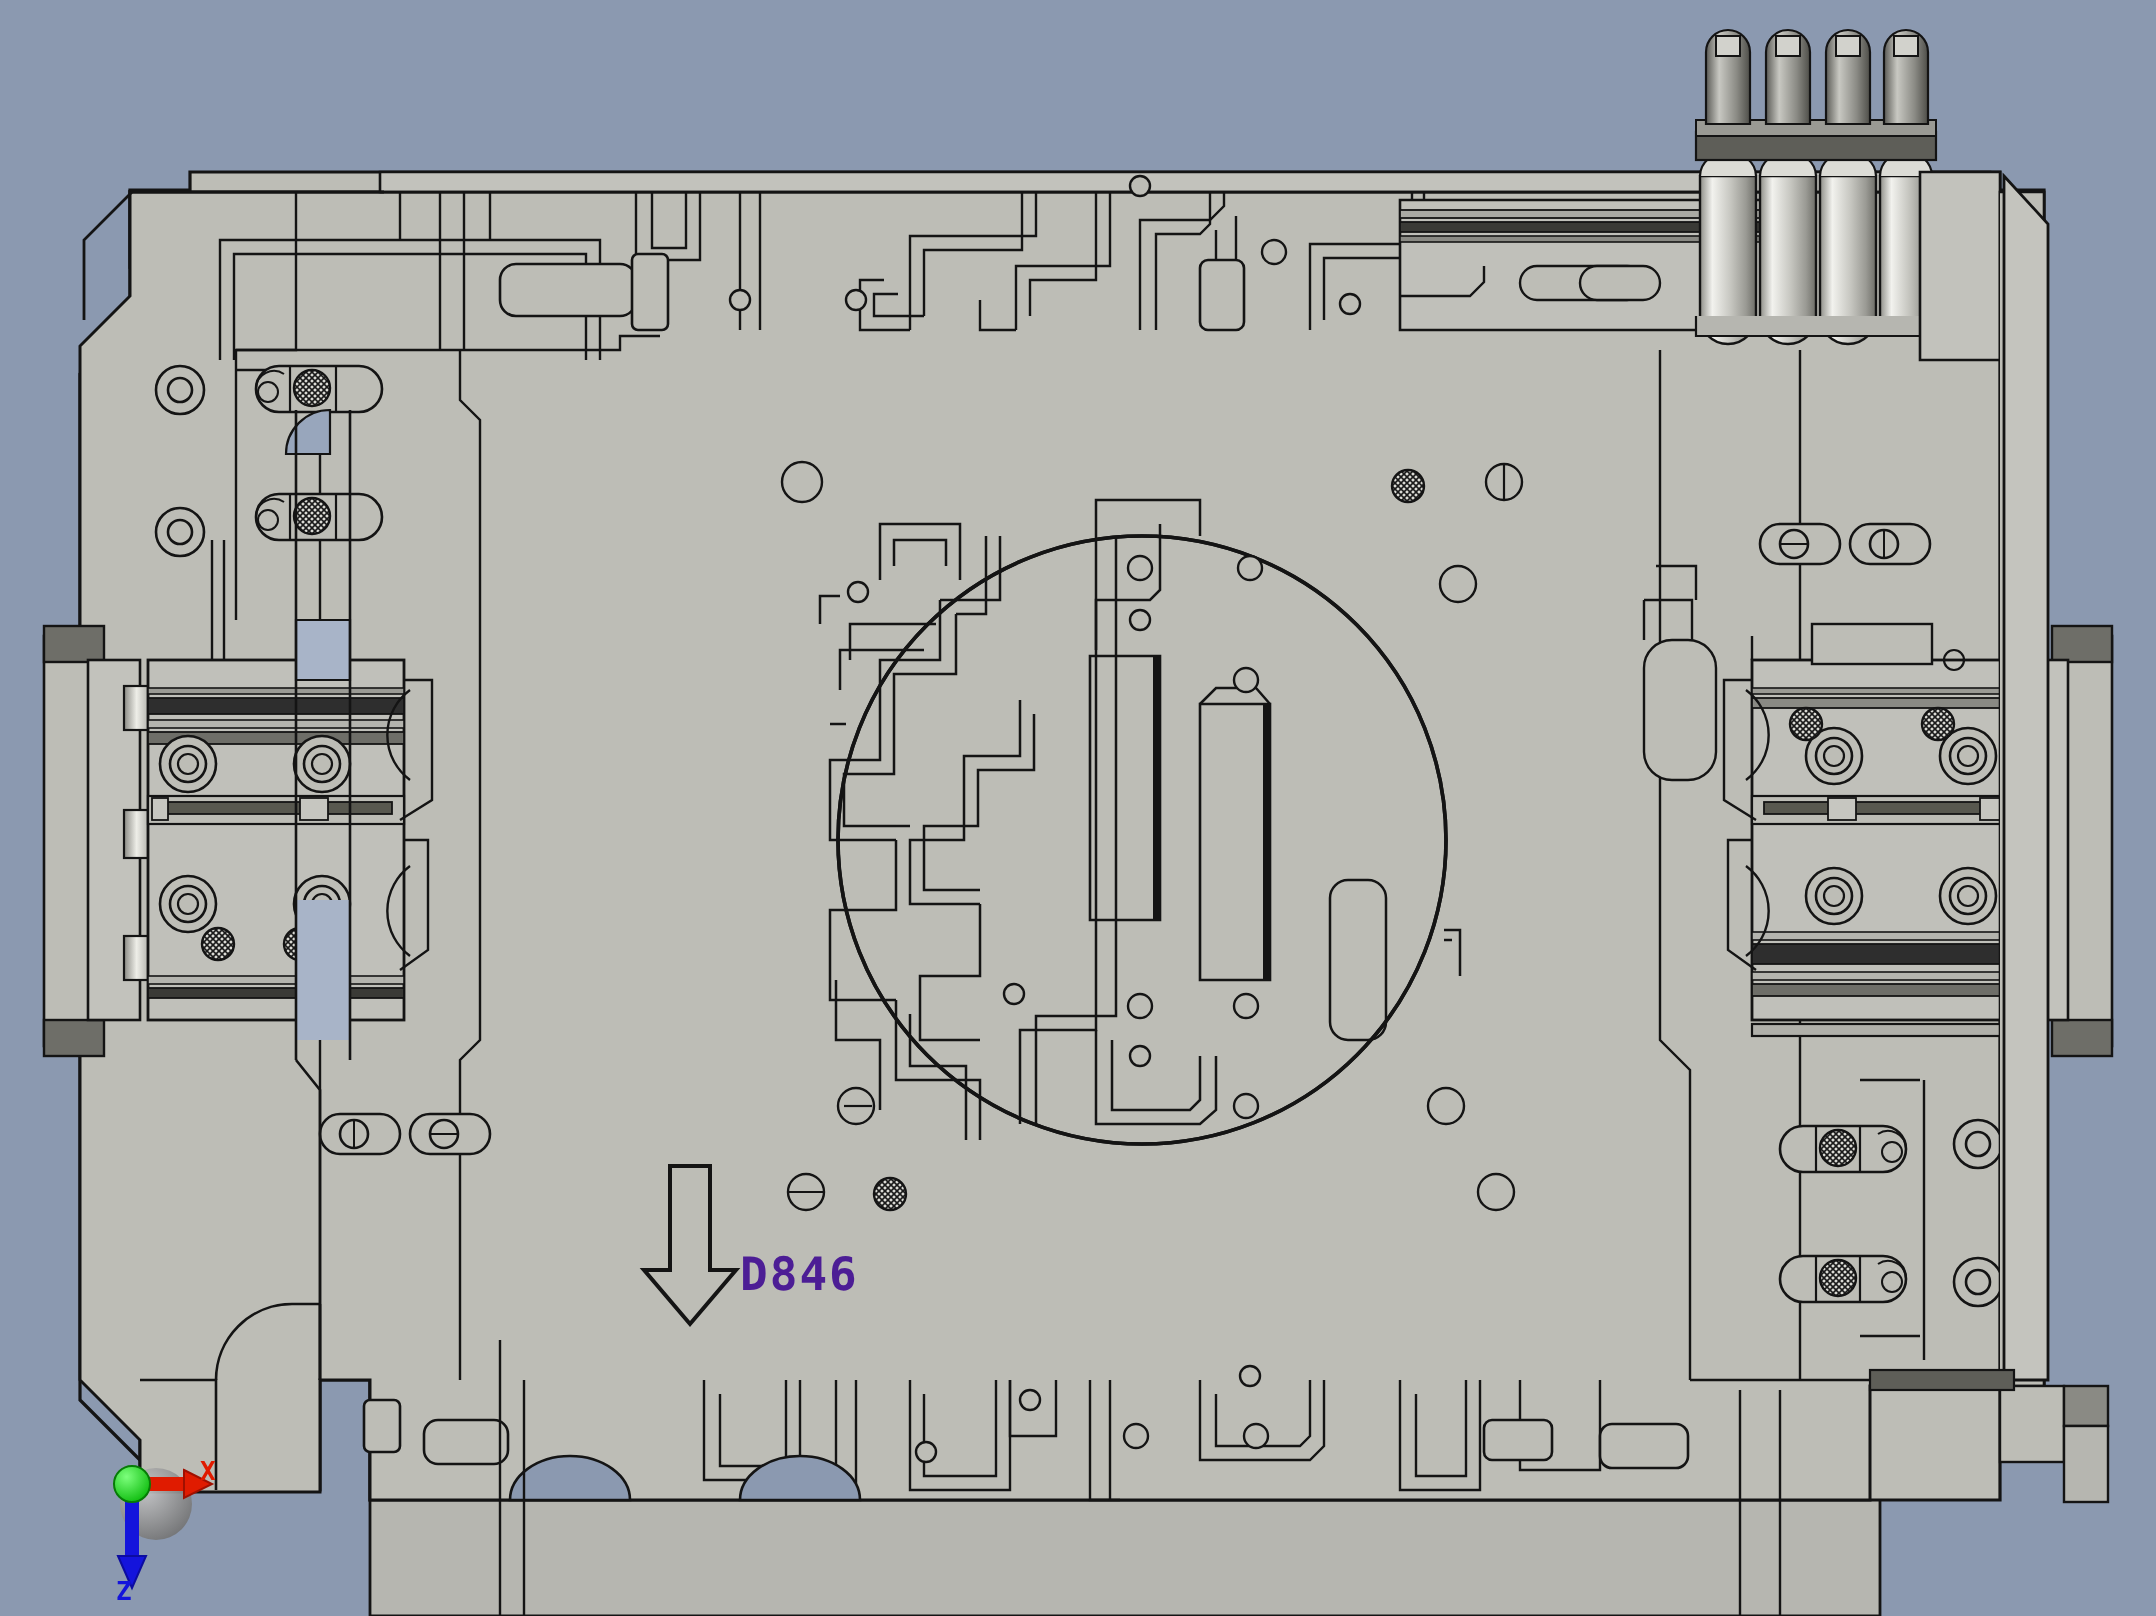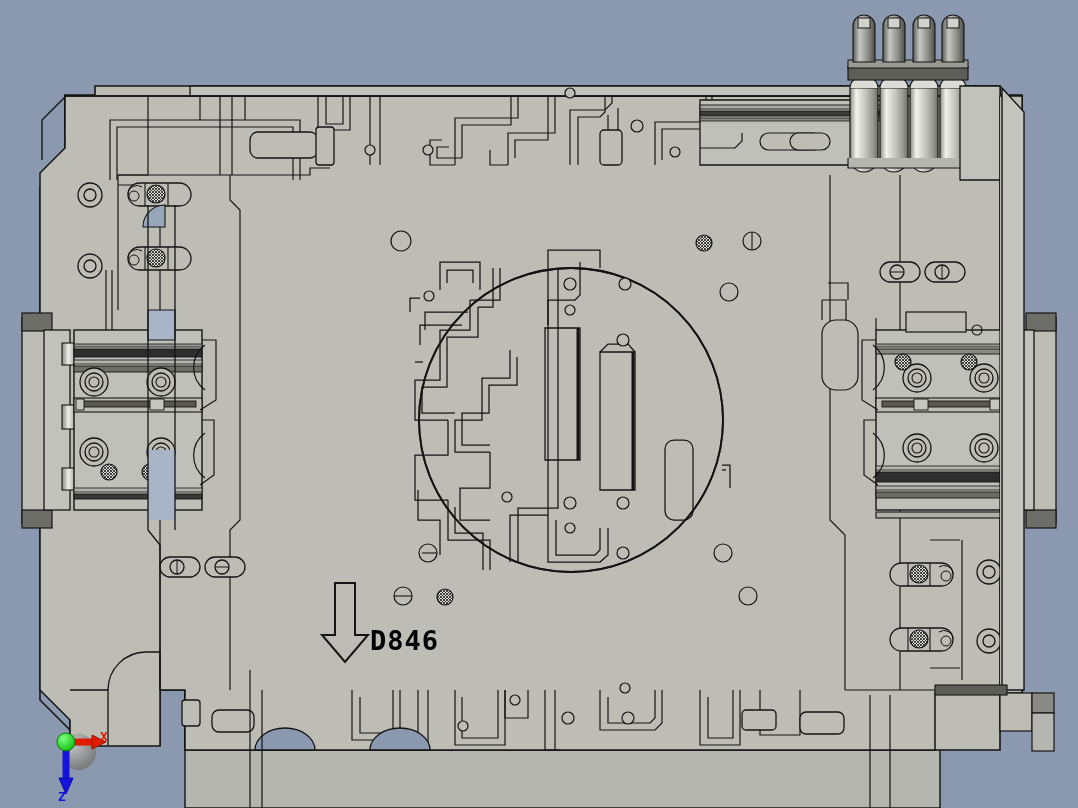--- a/index.html
+++ b/index.html
@@ -1,22 +1,22 @@
 <!DOCTYPE html>
 <html><head>
 <meta charset="utf-8">
 <title>CAD Viewport</title>
 <style>
   html,body{margin:0;padding:0;background:#8b99b0;}
   body{width:1078px;height:808px;overflow:hidden;
        font-family:"DejaVu Sans Mono","Liberation Mono",monospace;}
   #stage{position:relative;width:1078px;height:808px;background:#8b99b0;}
   #stage svg{position:absolute;left:0;top:0;}
-  .lbl{position:absolute;color:#000000;font-family:"DejaVu Sans Mono",monospace;
-       font-size:27px;font-weight:600;letter-spacing:1px;}
+  .lbl{position:absolute;color:#4c1d95;font-family:"DejaVu Sans Mono",monospace;
+       font-size:23px;font-weight:600;letter-spacing:1px;}
   .axlbl{position:absolute;font-family:"DejaVu Sans Mono",monospace;font-size:13px;font-weight:700;}
 </style>
 </head>
 <body>
 
 <div id="stage">
 
 <svg width="1078" height="808" viewBox="0 0 1078 808" shape-rendering="geometricPrecision">
   <defs>
     <linearGradient id="gShaft" x1="0" y1="0" x2="0" y2="1">

